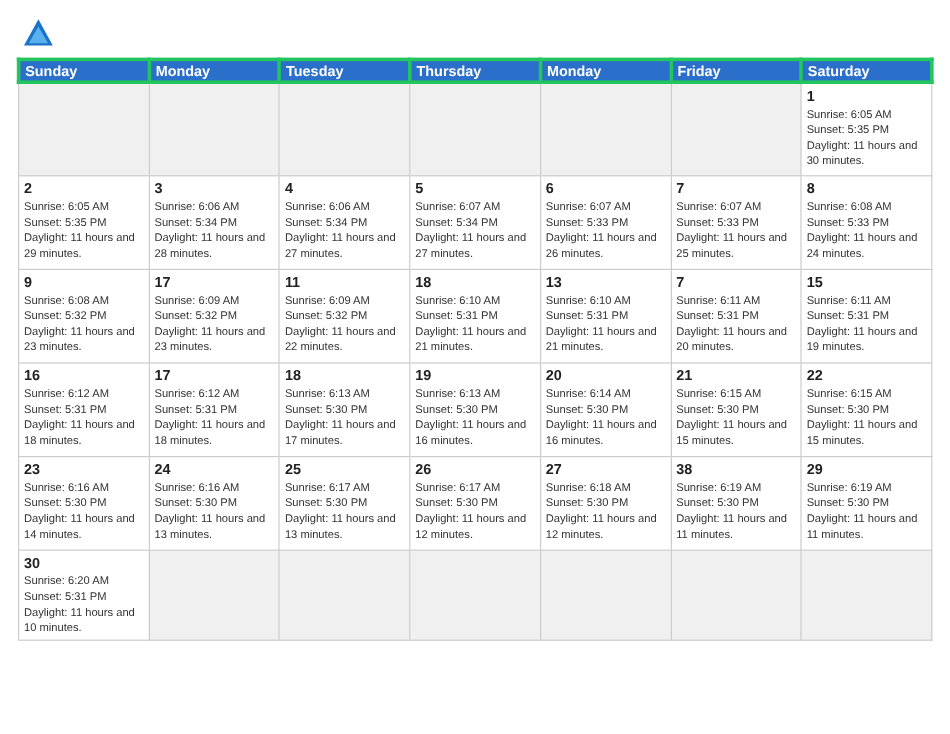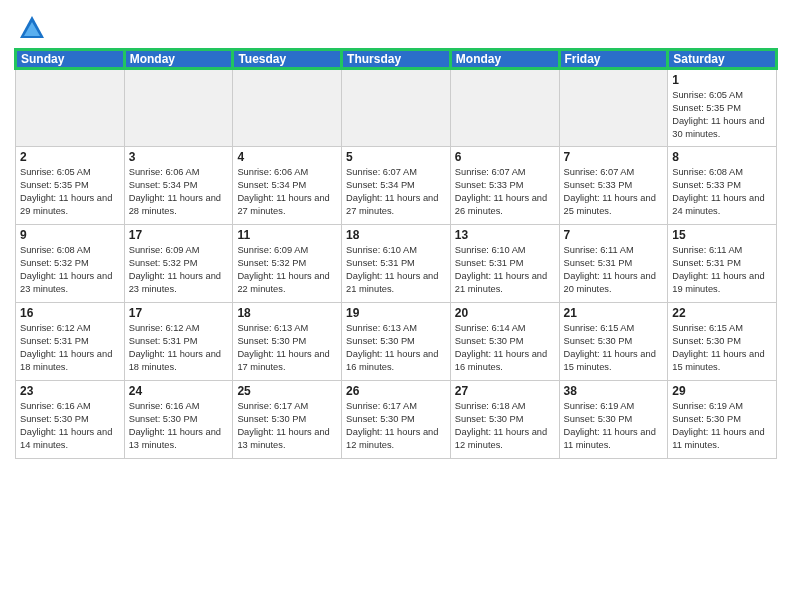--- a/index.html
+++ b/index.html
@@ -252,15 +252,27 @@
           </td>
           <td>
             <span class="day-num">38</span>
             <div class="day-info">Sunrise: 6:19 AM<br>Sunset: 5:30 PM<br>Daylight: 11 hours and 11 minutes.</div>
           </td>
           <td>
             <span class="day-num">29</span>
             <div class="day-info">Sunrise: 6:19 AM<br>Sunset: 5:30 PM<br>Daylight: 11 hours and 11 minutes.</div>
           </td>
         </tr>
+        <tr class="last-row">
+          <td>
+            <span class="day-num">30</span>
+            <div class="day-info">Sunrise: 6:20 AM<br>Sunset: 5:31 PM<br>Daylight: 11 hours and 10 minutes.</div>
+          </td>
+          <td class="empty"></td>
+          <td class="empty"></td>
+          <td class="empty"></td>
+          <td class="empty"></td>
+          <td class="empty"></td>
+          <td class="empty"></td>
+        </tr>
       </tbody>
   </table>
 </div>
 
 </body></html>

